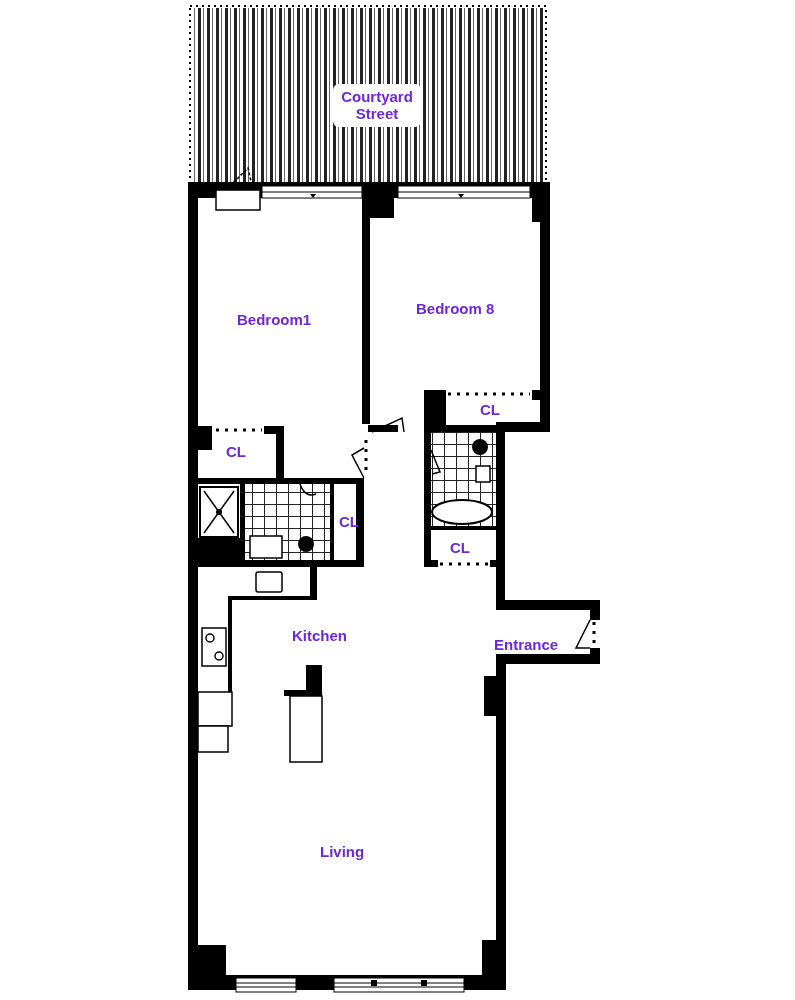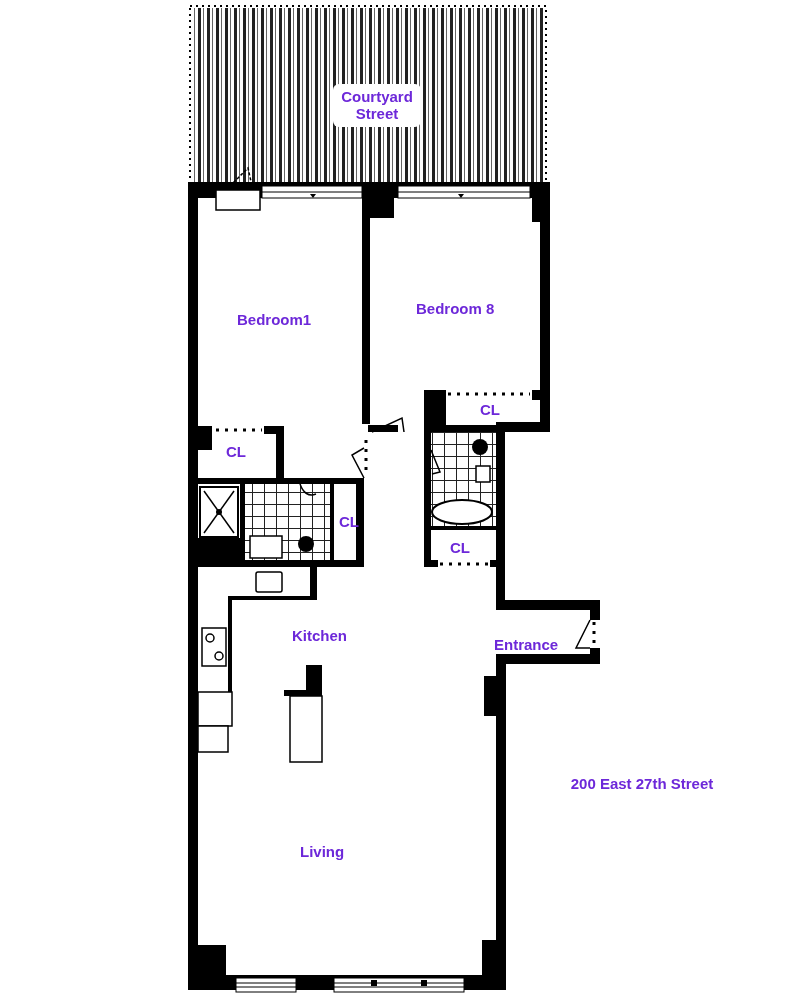--- a/index.html
+++ b/index.html
@@ -161,17 +161,16 @@
 </div>
 
 <div class="label" style="left:237px; top:300px;margin-top:11px;">Bedroom1</div>
 <div class="label" style="left:416px; top:300px;">Bedroom 8</div>
 <div class="label" style="left:226px; top:443px;">CL</div>
 <div class="label" style="left:339px; top:513px;">CL</div>
 <div class="label" style="left:480px; top:401px;">CL</div>
 <div class="label" style="left:450px; top:539px;">CL</div>
 <div class="label" style="left:248px; top:627px;margin-left:44px;">Kitchen</div>
 <div class="label" style="left:494px; top:636px;">Entrance</div>
-<div class="label" style="left:300px; top:843px;">Living</div>
+<div class="label" style="left:320px; top:843px;">Living</div>
 
 <div class="label center" style="left:546px; top:775px; width:192px;">
-  <div>200 East 27th Street</div>
 </div>
 
 </body></html>

